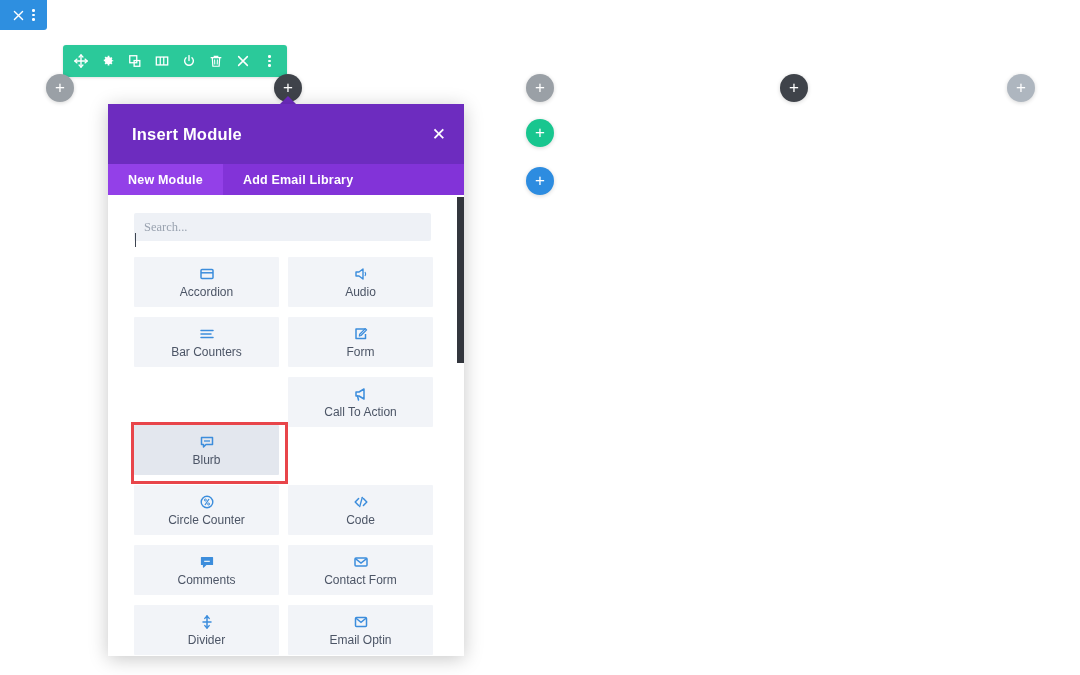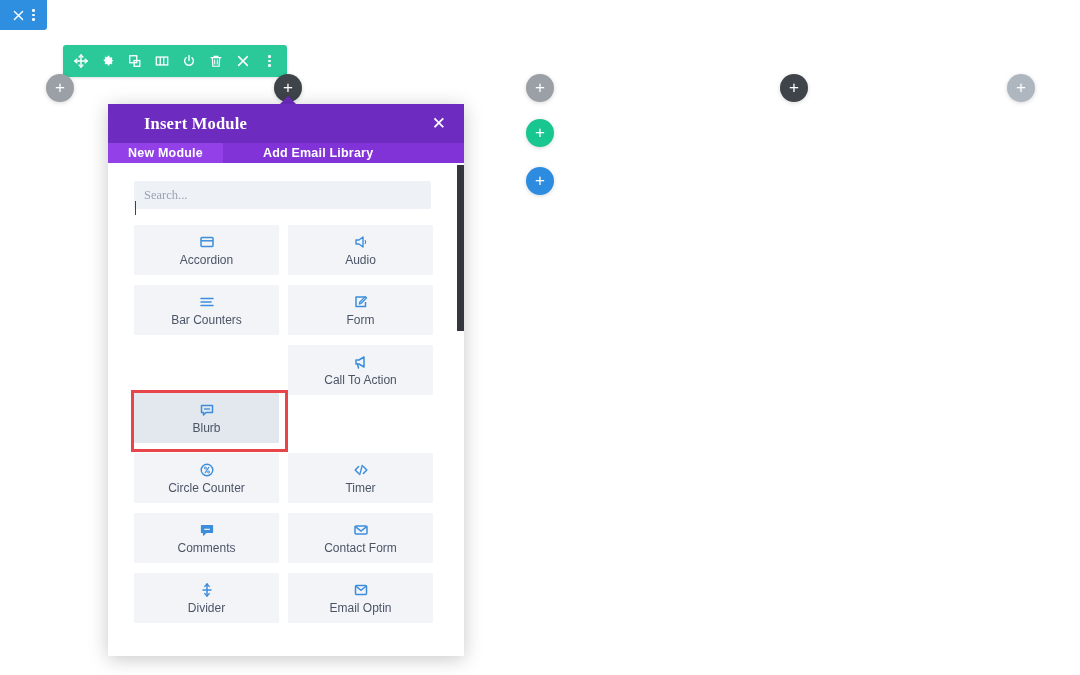--- a/index.html
+++ b/index.html
@@ -61,29 +61,28 @@
     overflow: hidden;
   }
   .modal-caret {
     position: absolute; left: 279px; top: 96px;
     width: 0; height: 0;
     border-left: 9px solid transparent;
     border-right: 9px solid transparent;
     border-bottom: 9px solid #6d2cbf;
   }
   .modal-head {
-    height: 39px; background: #6d2cbf;
+    height: 60px; background: #6d2cbf;
     display: flex; align-items: center; justify-content: space-between;
-    padding: 0 18px 0 36px;
-    font-family: Liberation Serif, serif;
+    padding: 0 18px 0 24px;
   }
   .modal-title { color: #ffffff; font-size: 16.5px; font-weight: bold; letter-spacing: .2px; }
   .modal-close { color: #ffffff; font-size: 17px; cursor: pointer; line-height: 1; font-weight: 300; }
 
-  .modal-tabs { height: 20px; background: #8233d8; display: flex; gap: 20px; }
+  .modal-tabs { height: 31px; background: #8233d8; display: flex; }
   .tab {
     display: flex; align-items: center; justify-content: center;
     padding: 0 20px; height: 100%;
     color: #ffffff; font-size: 12.5px; font-weight: bold;
     cursor: pointer; letter-spacing: .2px;
   }
   .tab.active { background: #9340e8; }
 
   .modal-body {
     position: relative;
@@ -315,21 +314,21 @@
           <span class="tlabel">Circle Counter</span>
         </div>
 
         <div class="tile">
           <span class="ticon">
             <svg width="16" height="16" viewBox="0 0 16 16">
                 <path d="M5.6 4.5 L2.2 8 L5.6 11.5 M10.4 4.5 L13.8 8 L10.4 11.5" fill="none" stroke="#3c8ddc" stroke-width="1.5" stroke-linecap="round" stroke-linejoin="round"></path>
                 <path d="M9.3 3.4 L6.7 12.6" stroke="#3c8ddc" stroke-width="1.4" stroke-linecap="round"></path>
               </svg>
           </span>
-          <span class="tlabel">Timer</span>
+          <span class="tlabel">Code</span>
         </div>
 
         <div class="tile">
           <span class="ticon">
             <svg width="16" height="16" viewBox="0 0 16 16">
                 <path d="M2.5 3.5 L13.5 3.5 L13.5 10.5 L7 10.5 L4.5 13 L4.5 10.5 L2.5 10.5 Z" fill="#3c8ddc" stroke="#3c8ddc" stroke-width="1.2" stroke-linejoin="round"></path>
                 <path d="M5.2 7.3 L10.8 7.3" stroke="#ffffff" stroke-width="1.1"></path>
               </svg>
           </span>
           <span class="tlabel">Comments</span>

